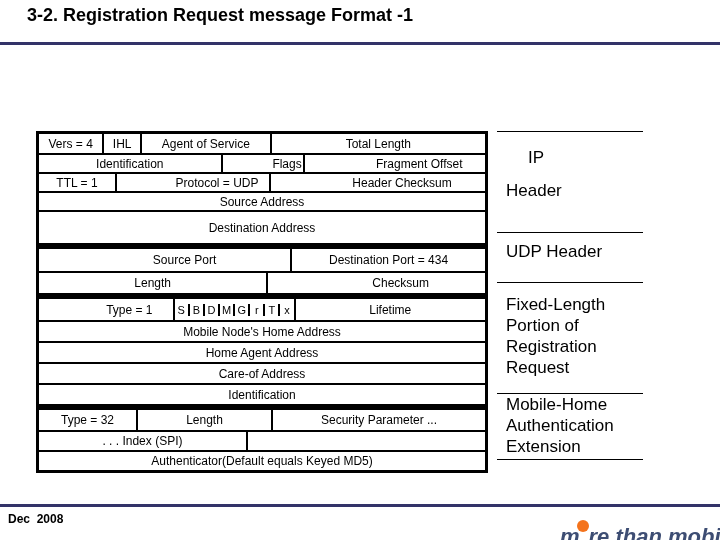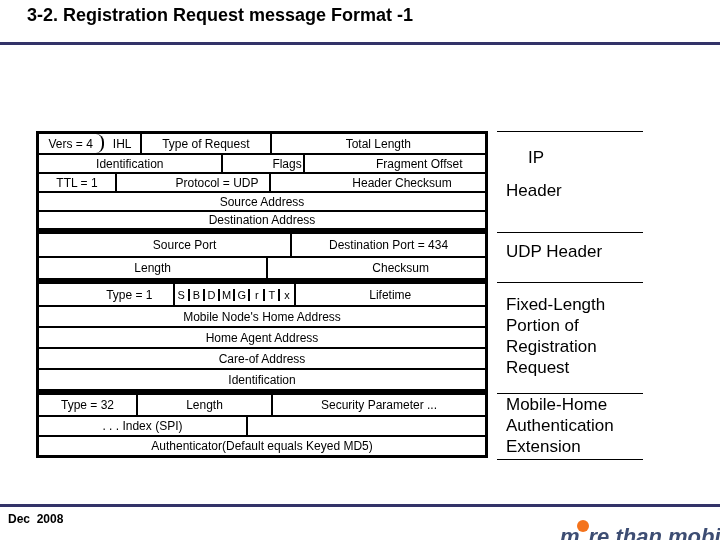--- a/index.html
+++ b/index.html
@@ -101,39 +101,39 @@
 </style>
 </head>
 <body>
 
 <div class="slide-title">3-2. Registration Request message Format -1</div>
 <div class="hline-top"></div>
 
 <div id="diagram">
     <div class="section">
       <div class="row" style="height: 19px;">
-        <div class="cell" style="width: 68px; border-radius: 8px;">Vers = 4</div>
+        <div class="cell" style="width: 68px;">Vers = 4</div>
         <div class="cell" style="width: 39px;">IHL</div>
-        <div class="cell" style="width: 135px;">Type of  Request</div>
+        <div class="cell" style="width: 135px;">Agent of  Service</div>
         <div class="cell" style="width: 222px;">Total Length</div>
       </div>
       <div class="row" style="height: 19px;">
         <div class="cell" style="width: 234px;">Identification</div>
         <div class="cell" style="width: 44px;">Flags</div>
         <div class="cell" style="width: 168px;">Fragment Offset</div>
       </div>
       <div class="row" style="height: 19px;">
         <div class="cell" style="width: 99px;">TTL = 1</div>
         <div class="cell" style="width: 135px;">Protocol = UDP</div>
         <div class="cell" style="width: 212px; text-align: center;">Header Checksum</div>
       </div>
       <div class="row" style="height: 19px;">
         <div class="cell" style="width: 446px;">Source Address</div>
       </div>
-      <div class="row" style="height: 18px;">
+      <div class="row" style="height: 33px;">
         <div class="cell" style="width: 446px;">Destination Address</div>
       </div>
     </div>
     <div class="section">
       <div class="row" style="height: 22px; padding-left: 40px;">
         <div class="cell" style="width: 234px;">Source Port</div>
         <div class="cell" style="width: 212px;">Destination Port = 434</div>
       </div>
       <div class="row" style="height: 22px;">
         <div class="cell" style="width: 234px;">Length</div>

